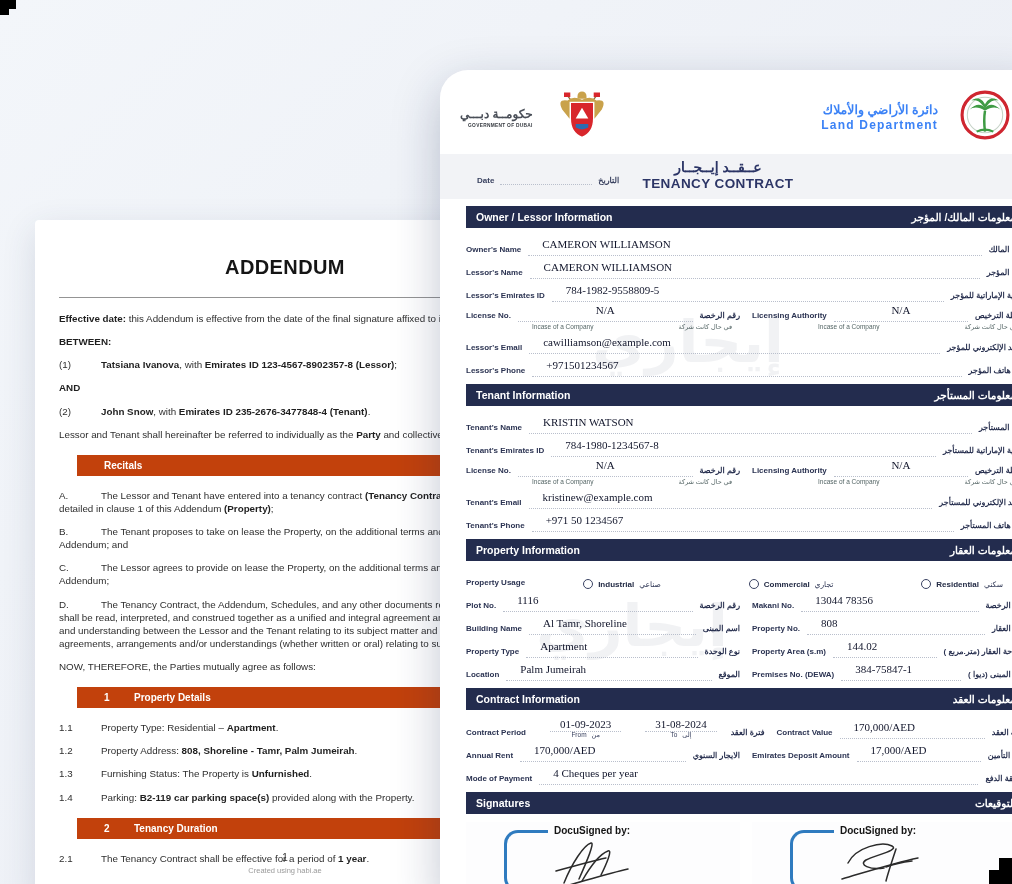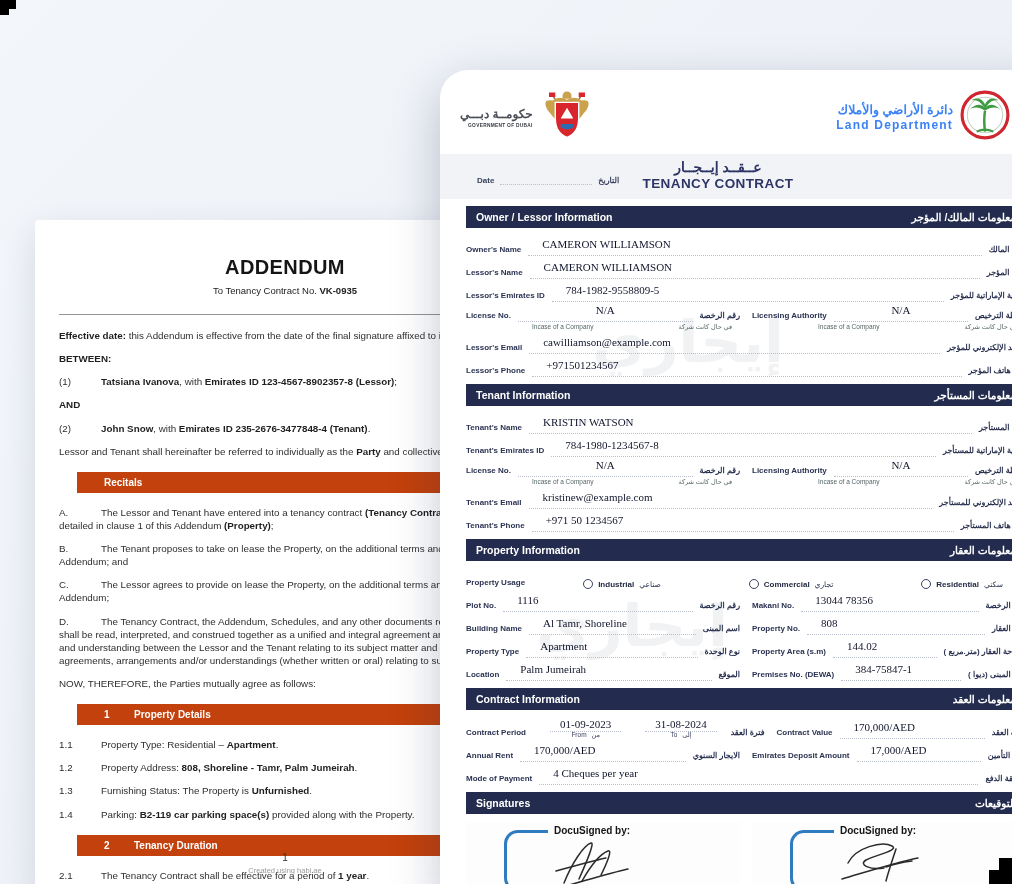--- a/index.html
+++ b/index.html
@@ -49,21 +49,21 @@
   }
   .wm {
     position:absolute; z-index:0; font-weight:bold;
     font-size:58px; color:#23304f; opacity:.06; letter-spacing:4px;
     font-family:"DejaVu Sans",sans-serif;
   }
   #wm1 { left:152px; top:238px; }
   #wm2 { left:96px; top:522px; }
 
   .dr-head { position:relative; z-index:1; display:flex; justify-content:space-between; align-items:center; padding:16px 30px 4px 20px; height:82px; }
-  .gov-block, .land-block { display:flex; align-items:center; gap:7px; }
+  .gov-block, .land-block { display:flex; align-items:center; gap:22px; }
   .gov-txt { text-align:right; }
   .gov-ar { font-size:12px; font-weight:bold; color:#4a4f58; }
   .gov-en { font-size:4.8px; font-weight:bold; letter-spacing:.3px; color:#34383f; margin-top:2px; }
   .land-txt { text-align:right; color:#3b82f6; }
   .land-ar { font-size:12.5px; font-weight:bold; }
   .land-en { font-size:12px; font-weight:600; letter-spacing:1.2px; margin-top:1px; }
 
   .dr-band { position:relative; z-index:1; height:45px; background:#f2f3f6; margin-top:2px; }
   .band-date { position:absolute; left:25px; top:22px; display:flex; align-items:flex-end; gap:6px; font-size:8px; font-weight:bold; color:#39415f;margin-left:12px; }
   .date-line { width:92px; border-bottom:1.5px dotted #b9bfcc; height:8px; }
@@ -109,21 +109,20 @@
 </head>
 <body>
 
 <div class="corner" id="c-tl-a"></div>
 <div class="corner" id="c-tl-b"></div>
 <div class="corner" id="c-br-a"></div>
 <div class="corner" id="c-br-b"></div>
 
 <div class="doc-left">
   <div class="ad-title">ADDENDUM</div>
-  <div class="ad-sub" id="ad-subtitle"><span>To Tenancy Contract No. </span><b>VK-0935</b></div>
   <hr class="ad-hr">
   <div id="addendum-body">
       <div class="ad-p">
         <div class="ad-line"><b>Effective date:</b><span> this Addendum is effective from the date of the final signature affixed to it.</span></div>
       </div>
       <div class="ad-p">
         <div class="ad-line"><b>BETWEEN:</b></div>
       </div>
       <div class="ad-p">
         <div class="ad-line"><span class="ad-num">(1)</span><b>Tatsiana Ivanova</b><span>, with </span><b>Emirates ID 123-4567-8902357-8 (Lessor)</b><span>;</span></div>

